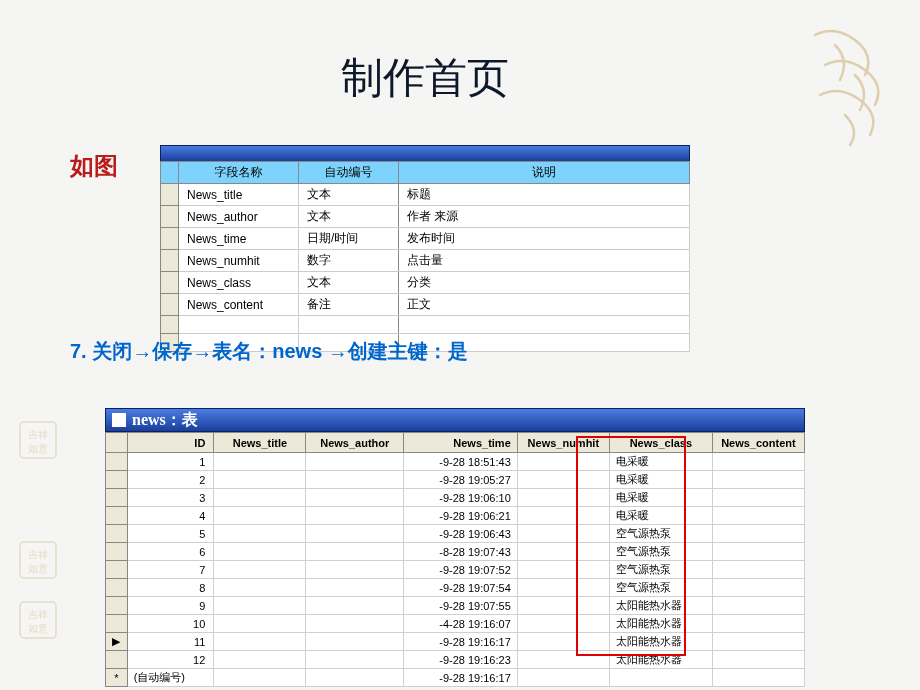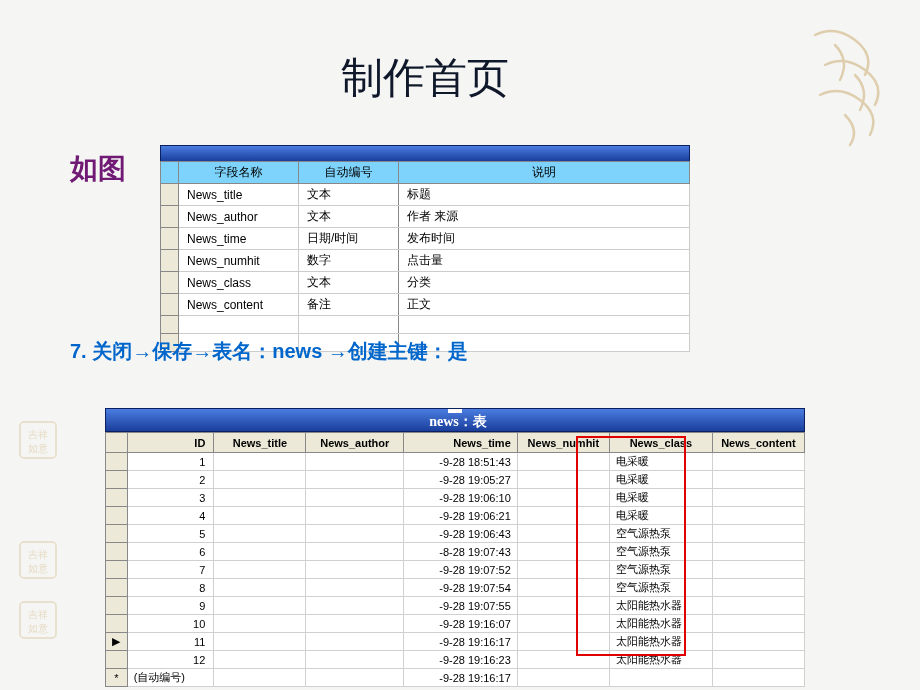--- a/index.html
+++ b/index.html
@@ -19,22 +19,22 @@
     }
     .slide-title {
       text-align: center;
       font-size: 42px;
       color: #0f172a;
       font-family: "KaiTi", "楷体", serif;
       margin-bottom: 25px;
       padding-right: 120px;
     }
     .label-text {
-      color: #701a75;
-      font-size: 28px;
+      color: #b91c1c;
+      font-size: 24px;
       font-weight: bold;
       font-family: "SimHei", "黑体", sans-serif;
       position: absolute;
       left: 70px;
       top: 150px;
     }
     .table1-wrap {
       position: absolute;
       left: 160px;
       top: 145px;
@@ -82,24 +82,23 @@
       top: 408px;
       width: 700px;
     }
     .titlebar2 {
       background: linear-gradient(#4a7de0, #1a3e9c);
       height: 24px;
       border: 1px solid #0a2060;
       display: flex;
       align-items: center;
       color: #fff;
-      font-size: 14px;
+      font-size: 16px;
       padding-left: 6px;
       font-weight: bold;
-      flex-direction: column;
     }
     .titlebar2 .icon {
       width: 14px;
       height: 14px;
       background: #fff;
       margin-right: 6px;
       display: inline-block;
     }
     .table2 {
       border-collapse: collapse;
@@ -342,21 +341,21 @@
             <td class="col-time">-9-28 19:07:55</td>
             <td class="col-numhit"></td>
             <td class="col-class">太阳能热水器</td>
             <td class="col-content"></td>
           </tr>
           <tr>
             <td class="rowsel"></td>
             <td class="col-id">10</td>
             <td class="col-title"></td>
             <td class="col-author"></td>
-            <td class="col-time">-9-28 19:16:07</td>
+            <td class="col-time">-4-28 19:16:07</td>
             <td class="col-numhit"></td>
             <td class="col-class">太阳能热水器</td>
             <td class="col-content"></td>
           </tr>
           <tr>
             <td class="rowsel">▶</td>
             <td class="col-id">11</td>
             <td class="col-title"></td>
             <td class="col-author"></td>
             <td class="col-time">-9-28 19:16:17</td>

